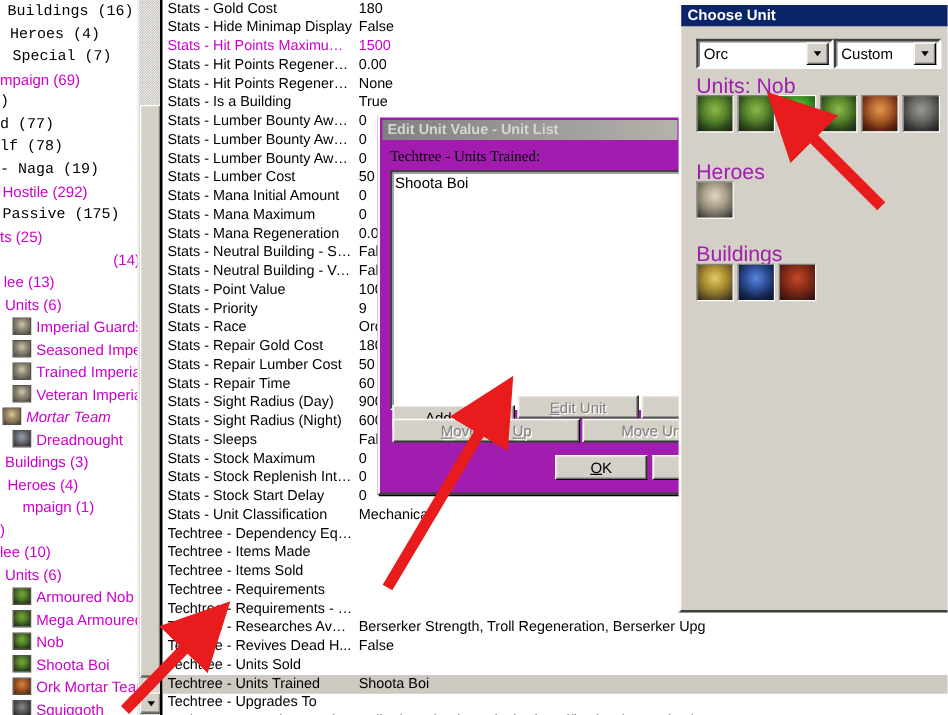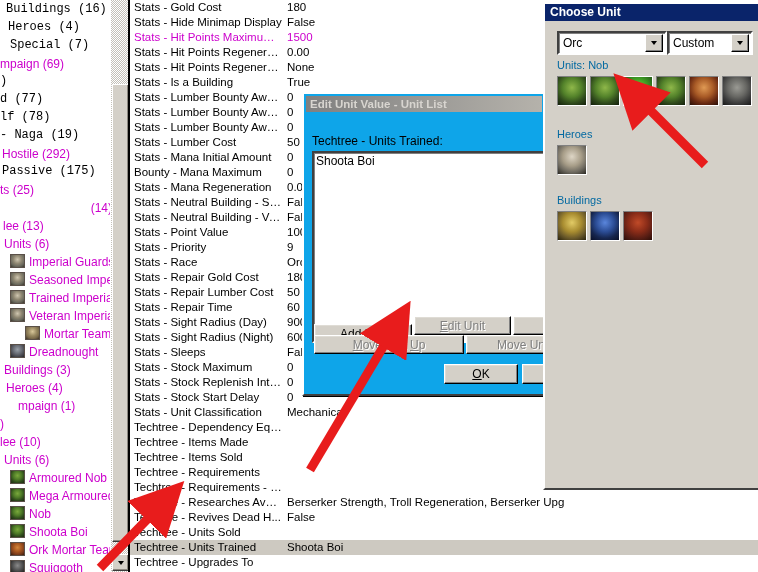--- a/index.html
+++ b/index.html
@@ -44,29 +44,29 @@
   #prop-pane{left:128px;top:0;width:630px;height:572px;background:#ffffff;overflow:hidden;
              border-left:2px solid #000;}
   .prow{height:15px;line-height:15px;white-space:nowrap;position:relative;font-size:11.5px;}
   .prow .pname{position:absolute;left:4px;top:0;width:148px;overflow:hidden;text-overflow:ellipsis;}
   .prow .pval{position:absolute;left:157px;top:0;right:0;overflow:hidden;white-space:nowrap;}
   .prow.magenta{color:#cc00cc;}
   .prow.hl{background:#cdc9c1;}
   .prow.hl .pname,.prow.hl .pval{background:transparent;}
 
   
-  #euv{left:302px;top:92px;width:240px;height:300px;background:#0ea5e9;
+  #euv{left:302px;top:92px;width:240px;height:300px;background:#a21caf;
        border-top:2px solid #ffffff;border-left:2px solid #ffffff;
        border-right:2px solid #404040;border-bottom:2px solid #404040;
        box-shadow:1px 1px 0 #000;}
   #euv .tbar{height:16px;margin:2px 2px 0 2px;
        background:linear-gradient(to right,#808080,#b5b2ab);
        color:#d8d5d0;font-weight:bold;font-size:11.5px;line-height:16px;padding-left:4px;
        letter-spacing:0px;}
-  #euv .flabel{margin:22px 0 3px 8px;font-size:12px;color:#000;}
+  #euv .flabel{margin:6px 0 3px 8px;font-size:12px;color:#000;font-family:Liberation Serif, serif;}
   #euv .listbox{margin:0 0 0 8px;width:290px;height:188px;background:#fff;
        border-top:2px solid #404040;border-left:2px solid #404040;
        border-right:2px solid #fff;border-bottom:2px solid #fff;
        box-shadow:inset 1px 1px 0 #808080;overflow:hidden;}
   #euv .listitem{font-size:12px;padding:1px 0 0 2px;color:#000;}
   .w95btn{background:#d4d0c8;border-top:1px solid #fff;border-left:1px solid #fff;
        border-right:1px solid #000;border-bottom:1px solid #000;
        box-shadow:inset -1px -1px 0 #808080, inset 1px 1px 0 #dfdcd5;
        font-size:12px;text-align:center;color:#000;display:flex;align-items:center;
        justify-content:center;font-family:"Liberation Sans",sans-serif;}
@@ -82,21 +82,21 @@
       font-size:12px;line-height:17px;padding-left:5px;}
   .combo{position:absolute;height:20px;background:#fff;
       border-top:2px solid #404040;border-left:2px solid #404040;
       border-right:2px solid #fff;border-bottom:2px solid #fff;
       box-shadow:inset 1px 1px 0 #808080;display:flex;align-items:center;}
   .combo .ctext{flex:1;padding-left:4px;font-size:12px;color:#000;}
   .combo .cbtn{width:16px;height:16px;margin-right:2px;background:#d4d0c8;
       border-top:1px solid #fff;border-left:1px solid #fff;
       border-right:1px solid #000;border-bottom:1px solid #000;
       box-shadow:inset -1px -1px 0 #808080;display:flex;align-items:center;justify-content:center;}
-  .grplabel{position:absolute;font-size:11px;color:#0369a1;text-align:right;}
+  .grplabel{position:absolute;font-size:17px;color:#a21caf;text-align:right;}
   .icobox{position:absolute;width:30px;height:30px;
       border-top:1px solid #808080;border-left:1px solid #808080;
       border-right:1px solid #fff;border-bottom:1px solid #fff;
       box-sizing:border-box;overflow:hidden;background:#000;}
   .icobox.sel{border:1px solid #ffffff;}
   .ico{width:100%;height:100%;}
 
   
   #arrows{position:absolute;left:0;top:0;width:758px;height:572px;pointer-events:none;}
 </style>
@@ -115,21 +115,21 @@
     <div class="tree-row cat" style="padding-left: 2px;"><span class="tlabel">Hostile (292)</span></div>
     <div class="tree-row cat-black" style="padding-left: 2px;"><span class="tlabel">Passive (175)</span></div>
     <div class="tree-row cat" style="padding-left: 0px;"><span class="tlabel">ts (25)</span></div>
     <div class="tree-row cat" style="padding-left: 2px; text-align: right;"><span class="tlabel">(14)</span></div>
     <div class="tree-row cat" style="padding-left: 3px;"><span class="tlabel">lee (13)</span></div>
     <div class="tree-row cat" style="padding-left: 4px;"><span class="tlabel">Units (6)</span></div>
     <div class="tree-row cat" style="padding-left: 10px;"><span class="ticon" style="background:radial-gradient(circle at 50% 38%, #cfc6b0 0%, #8f8772 42%, #6b6a5e 70%, #3a382e 100%),linear-gradient(180deg,#6b6a5e,#3a382e);"></span><span class="tlabel">Imperial Guardsmen</span></div>
     <div class="tree-row cat" style="padding-left: 10px;"><span class="ticon" style="background:radial-gradient(circle at 50% 38%, #cfc6b0 0%, #8f8772 42%, #6b6a5e 70%, #3a382e 100%),linear-gradient(180deg,#6b6a5e,#3a382e);"></span><span class="tlabel">Seasoned Imperial</span></div>
     <div class="tree-row cat" style="padding-left: 10px;"><span class="ticon" style="background:radial-gradient(circle at 50% 38%, #cfc6b0 0%, #8f8772 42%, #6b6a5e 70%, #3a382e 100%),linear-gradient(180deg,#6b6a5e,#3a382e);"></span><span class="tlabel">Trained Imperial Gu</span></div>
     <div class="tree-row cat" style="padding-left: 10px;"><span class="ticon" style="background:radial-gradient(circle at 50% 38%, #cfc6b0 0%, #8f8772 42%, #6b6a5e 70%, #3a382e 100%),linear-gradient(180deg,#6b6a5e,#3a382e);"></span><span class="tlabel">Veteran Imperial Gu</span></div>
-    <div class="tree-row cat" style="padding-left: 25px;"><span class="ticon" style="background:radial-gradient(circle at 50% 38%, #d8c79a 0%, #9a8a62 42%, #7a6a4a 70%, #3a3226 100%),linear-gradient(180deg,#7a6a4a,#3a3226);"></span><span class="tlabel">Mortar Team</span></div>
+    <div class="tree-row cat" style="padding-left: 2px; font-style: italic;"><span class="ticon" style="background:radial-gradient(circle at 50% 38%, #d8c79a 0%, #9a8a62 42%, #7a6a4a 70%, #3a3226 100%),linear-gradient(180deg,#7a6a4a,#3a3226);"></span><span class="tlabel">Mortar Team</span></div>
     <div class="tree-row cat" style="padding-left: 10px;"><span class="ticon" style="background:radial-gradient(circle at 50% 38%, #9aa0a8 0%, #6a6e76 42%, #4a4a50 70%, #26282c 100%),linear-gradient(180deg,#4a4a50,#26282c);"></span><span class="tlabel">Dreadnought</span></div>
     <div class="tree-row cat" style="padding-left: 4px;"><span class="tlabel">Buildings (3)</span></div>
     <div class="tree-row cat" style="padding-left: 6px;"><span class="tlabel">Heroes (4)</span></div>
     <div class="tree-row cat" style="padding-left: 18px;"><span class="tlabel">mpaign (1)</span></div>
     <div class="tree-row cat" style="padding-left: 0px;"><span class="tlabel">)</span></div>
     <div class="tree-row cat" style="padding-left: 0px;"><span class="tlabel">lee (10)</span></div>
     <div class="tree-row cat" style="padding-left: 4px;"><span class="tlabel">Units (6)</span></div>
     <div class="tree-row cat" style="padding-left: 10px;"><span class="ticon" style="background:radial-gradient(circle at 50% 38%, #7aa83c 0%, #4d7a26 42%, #2f4a1c 70%, #1b2a10 100%),linear-gradient(180deg,#2f4a1c,#1b2a10);"></span><span class="tlabel">Armoured Nob</span></div>
     <div class="tree-row cat" style="padding-left: 10px;"><span class="ticon" style="background:radial-gradient(circle at 50% 38%, #7aa83c 0%, #4d7a26 42%, #2f4a1c 70%, #1b2a10 100%),linear-gradient(180deg,#2f4a1c,#1b2a10);"></span><span class="tlabel">Mega Armoured No</span></div>
     <div class="tree-row cat" style="padding-left: 10px;"><span class="ticon" style="background:radial-gradient(circle at 50% 38%, #7aa83c 0%, #4d7a26 42%, #2f4a1c 70%, #1b2a10 100%),linear-gradient(180deg,#2f4a1c,#1b2a10);"></span><span class="tlabel">Nob</span></div>
@@ -184,21 +184,21 @@
     </div>
     <div class="prow">
       <span class="pname">Stats - Lumber Cost</span>
       <span class="pval">50</span>
     </div>
     <div class="prow">
       <span class="pname">Stats - Mana Initial Amount</span>
       <span class="pval">0</span>
     </div>
     <div class="prow">
-      <span class="pname">Bounty - Mana Maximum</span>
+      <span class="pname">Stats - Mana Maximum</span>
       <span class="pval">0</span>
     </div>
     <div class="prow">
       <span class="pname">Stats - Mana Regeneration</span>
       <span class="pval">0.00</span>
     </div>
     <div class="prow">
       <span class="pname">Stats - Neutral Building - Sho...</span>
       <span class="pval">False</span>
     </div>

